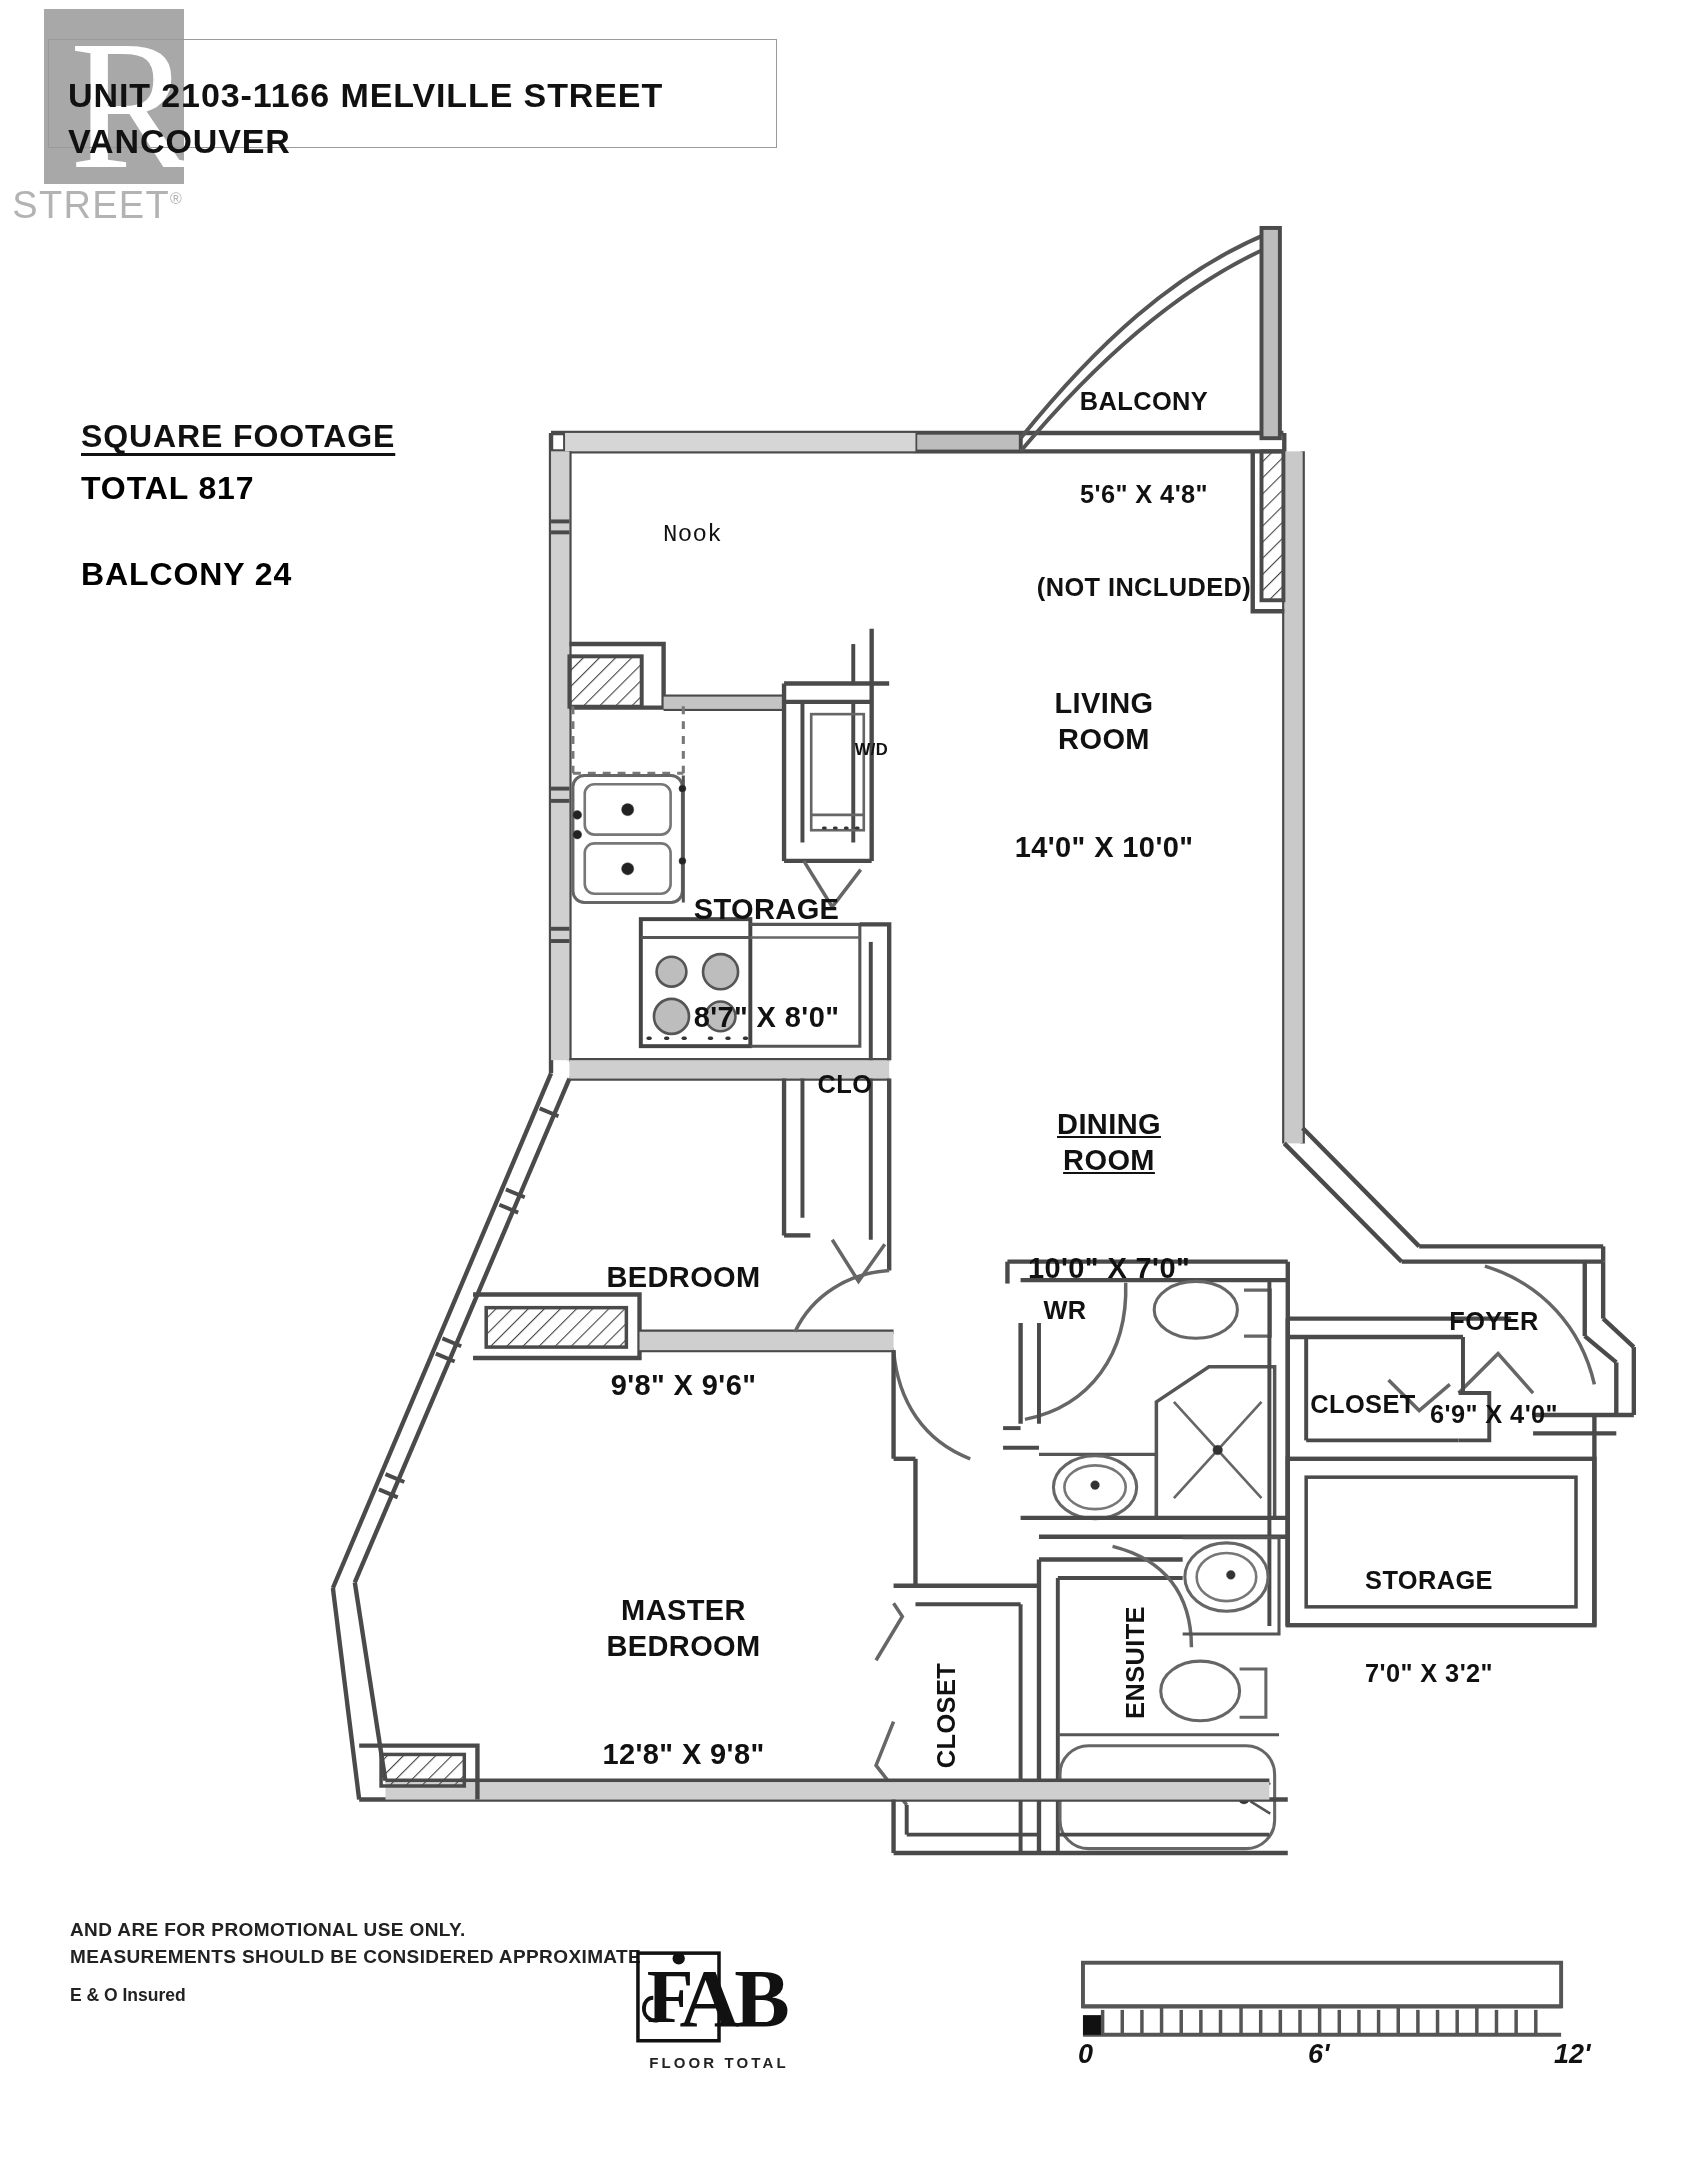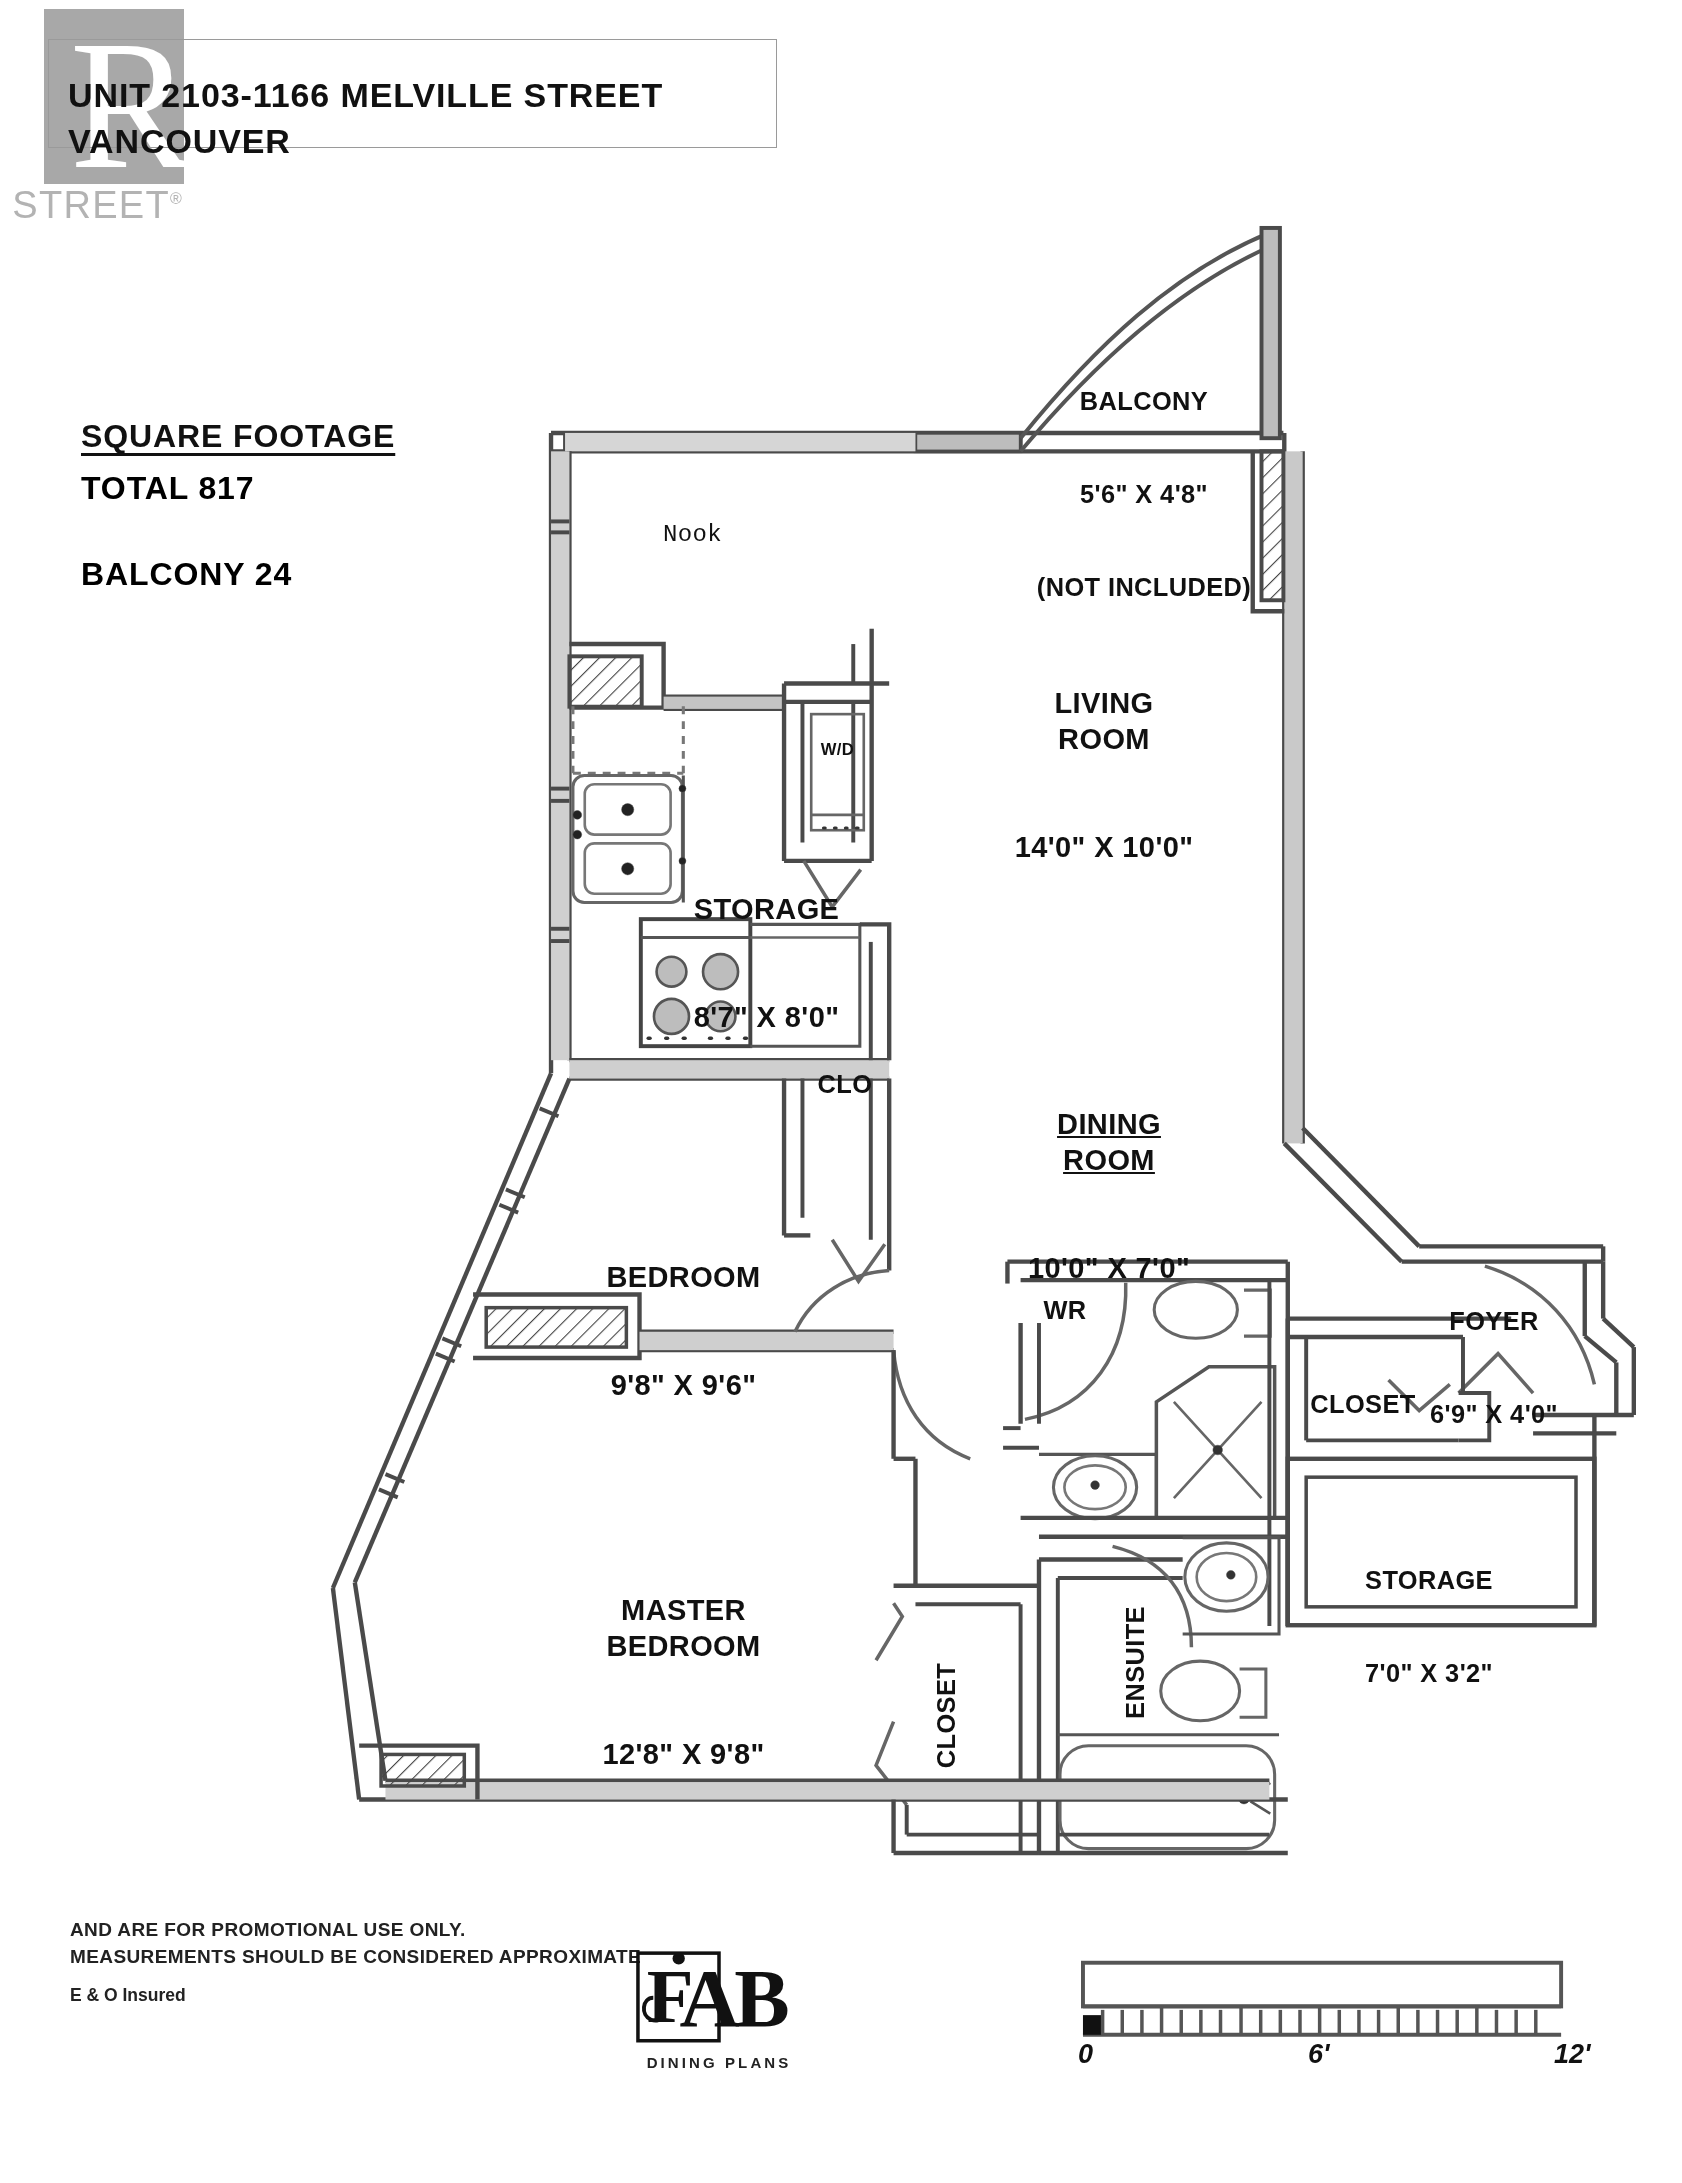--- a/index.html
+++ b/index.html
@@ -351,21 +351,21 @@
     <div style="white-space:pre-line;">LIVING
 ROOM</div>
     <div>14'0" X 10'0"</div>
   </div>
 
   <div class="lbl md" style="left:644px;top:819px;width:245px;">
     <div>STORAGE</div>
     <div>8'7" X 8'0"</div>
   </div>
 
-  <div class="lbl" style="left:811px;top:740px;width:53px;font-size:16.6px;">W/D</div>
+  <div class="lbl" style="left:811px;top:740px;width:53px;font-size:16.6px;padding-left:34px;">W/D</div>
 
   <div class="lbl sm" style="left:797px;top:1069px;width:96px;">CLO</div>
 
   <div class="lbl md" style="left:973px;top:1034px;width:272px;">
     <div style="white-space:pre-line;text-decoration:underline;">DINING
 ROOM</div>
     <div>10'0" X 7'0"</div>
   </div>
 
   <div class="lbl md" style="left:561px;top:1187px;width:245px;">
@@ -405,21 +405,21 @@
 
   <div class="fab">
     <svg width="184" height="110" viewBox="0 0 420 250">
       <rect x="25" y="18" width="185" height="200" fill="none" stroke="#111" stroke-width="8"></rect>
       <text x="45" y="175" font-family="Liberation Serif, serif" font-size="175" font-weight="700" fill="#111">F</text>
       <text x="120" y="185" font-family="Liberation Serif, serif" font-size="190" font-weight="700" fill="#111">A</text>
       <text x="245" y="185" font-family="Liberation Serif, serif" font-size="190" font-weight="700" fill="#111">B</text>
       <path d="M60,120 C35,120 30,160 55,170 C80,180 95,150 75,140" fill="none" stroke="#111" stroke-width="9"></path>
       <circle cx="118" cy="30" r="14" fill="#111"></circle>
     </svg>
-    <div class="fab-name">DINING PLANS</div>
+    <div class="fab-name">FLOOR TOTAL</div>
   </div>
 
   <div class="scale">
     <svg width="499" height="131" viewBox="0 0 1140 300">
       <rect x="10" y="20" width="1095" height="100" fill="none" stroke="#555" stroke-width="9"></rect>
       <line x1="10" y1="120" x2="1105" y2="120" stroke="#555" stroke-width="9"></line>
       <line x1="10" y1="185" x2="1105" y2="185" stroke="#555" stroke-width="9"></line>
       <rect x="10" y="140" width="42" height="45" fill="#111"></rect>
       <g stroke="#555" stroke-width="8">
         <line x1="55" y1="128" x2="55" y2="185"></line>

